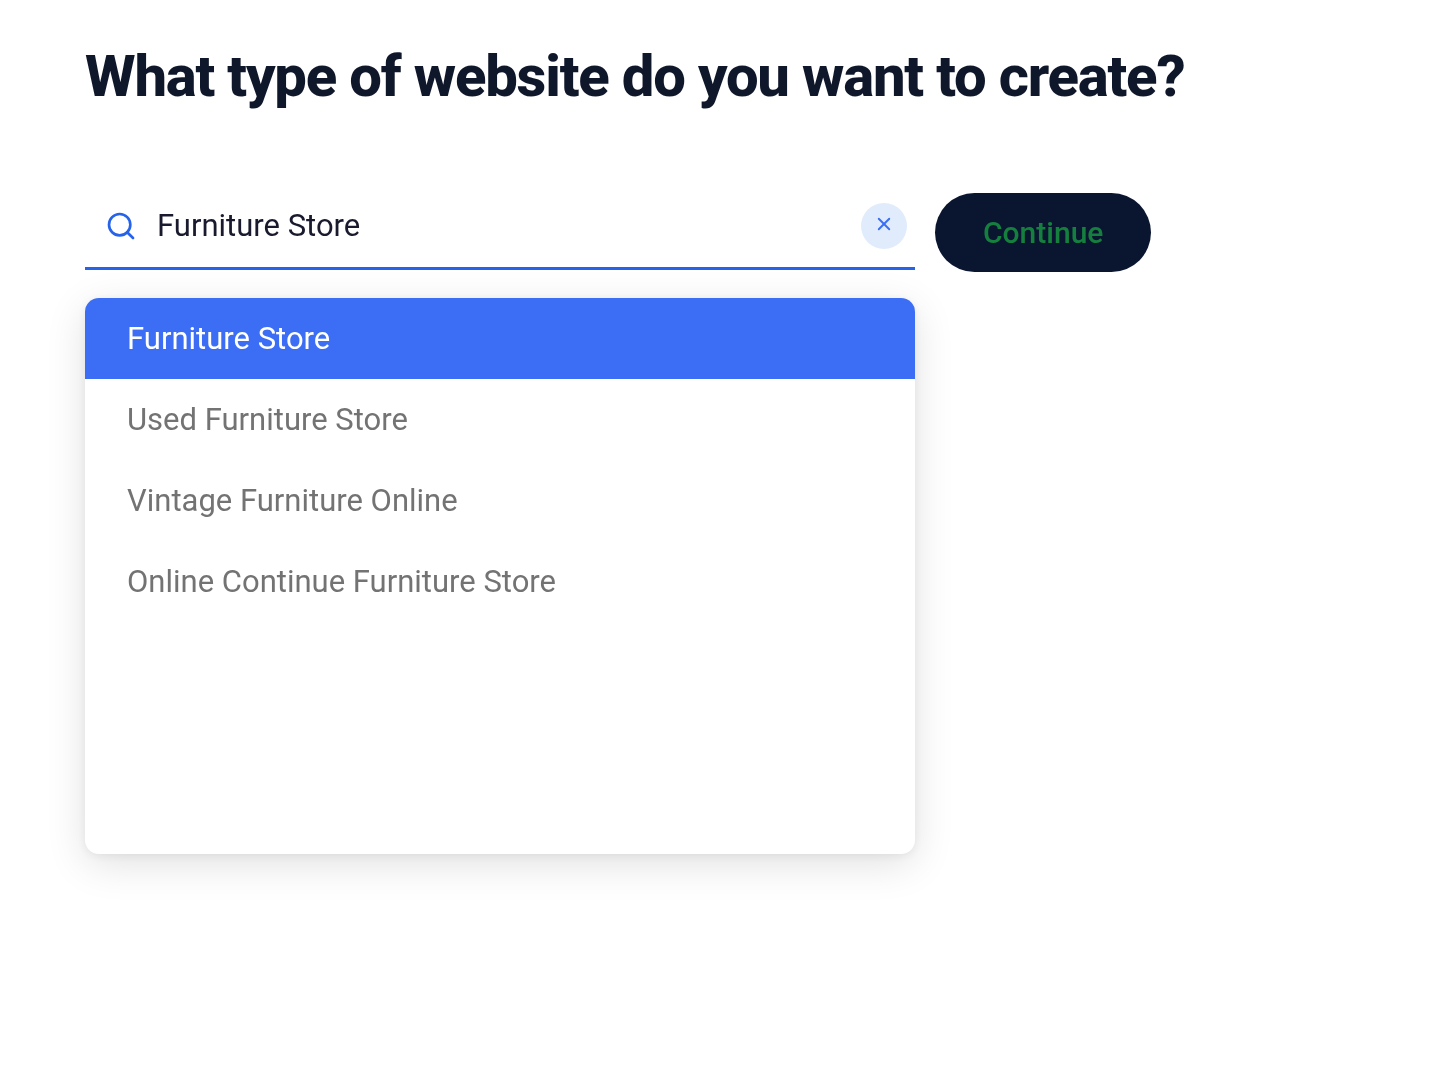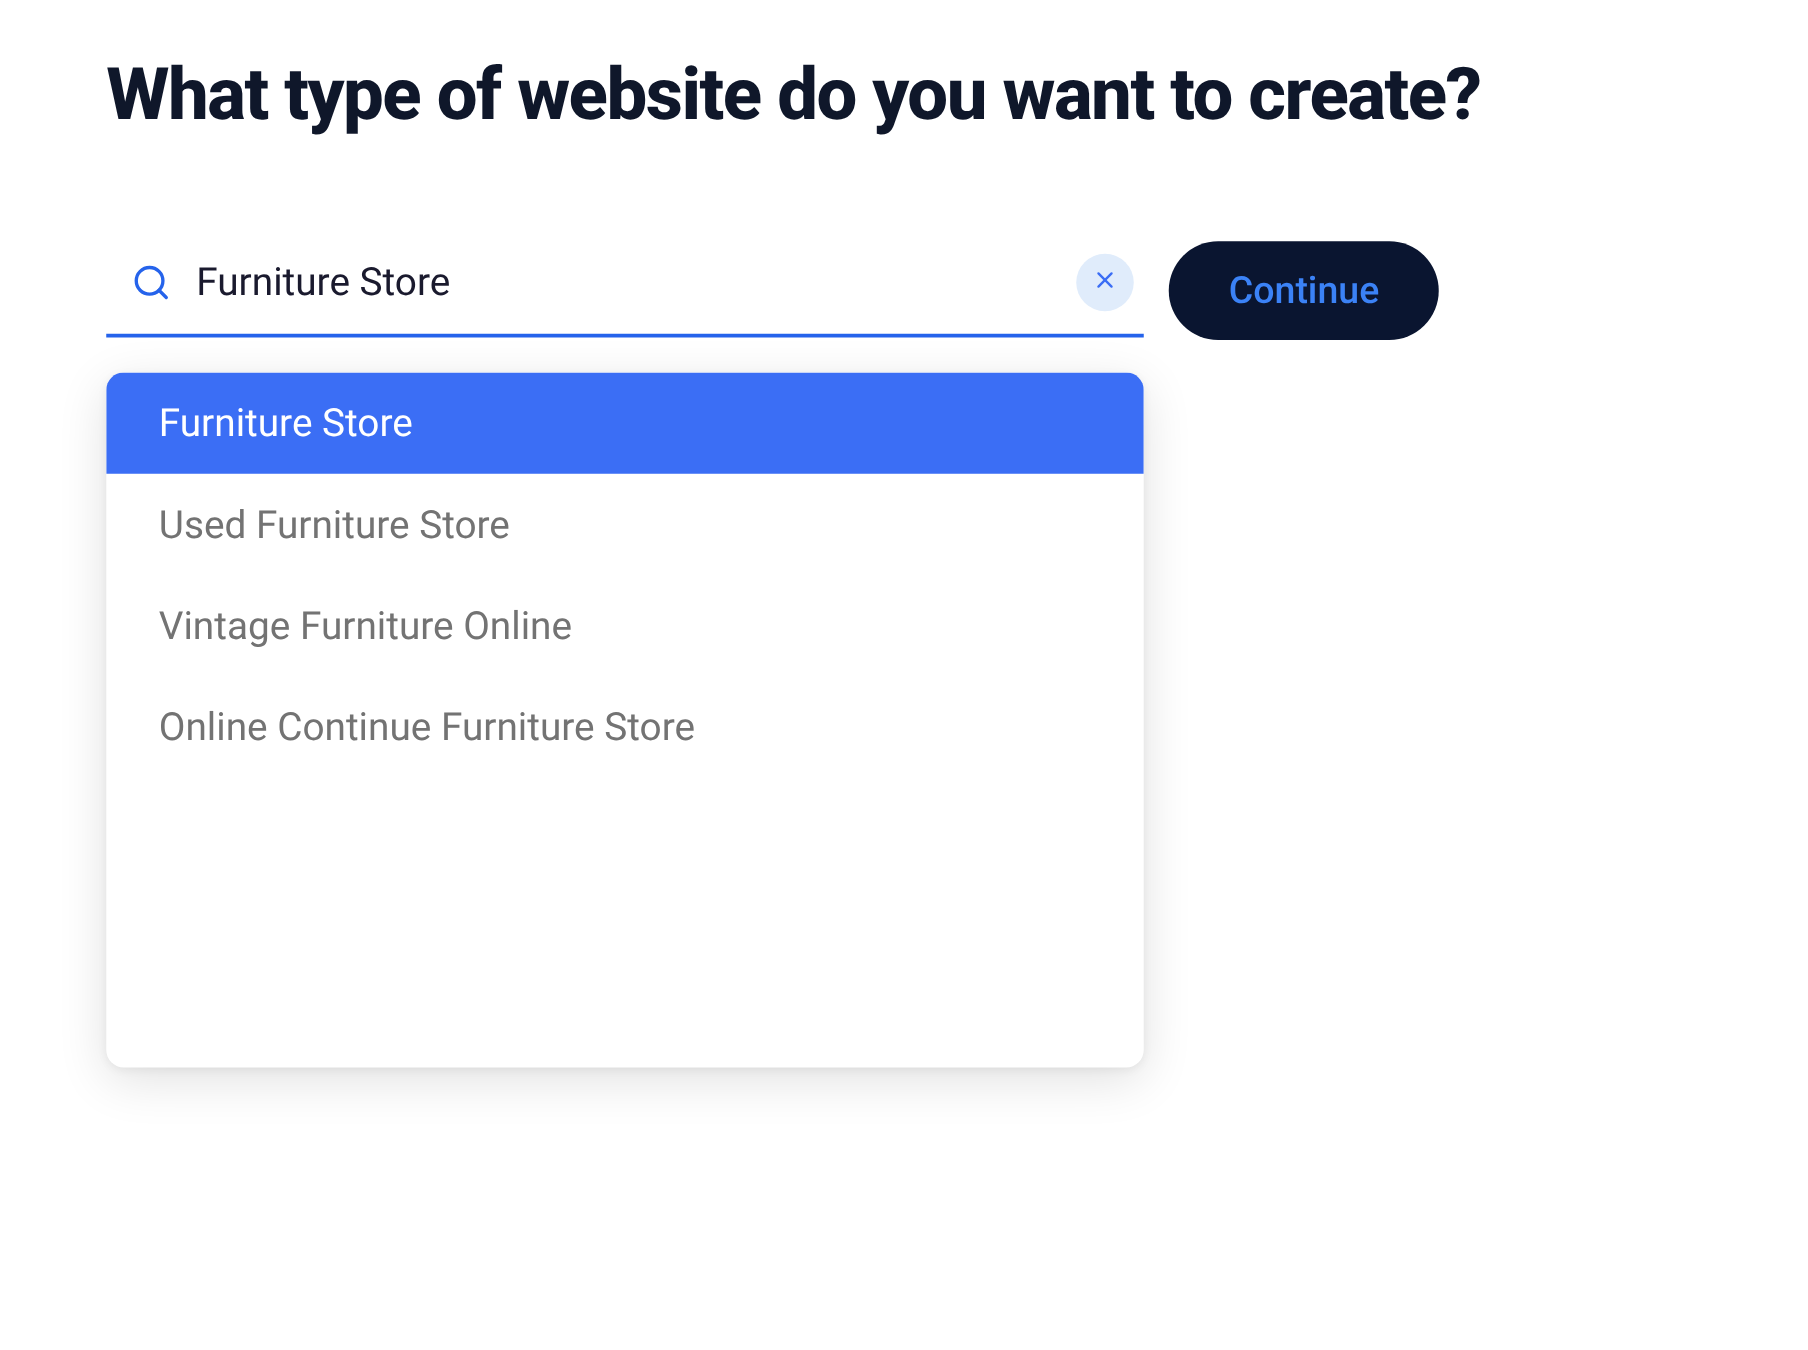--- a/index.html
+++ b/index.html
@@ -70,21 +70,21 @@
       cursor: pointer;
       flex-shrink: 0;
       margin-right: 8px;
     }
     .clear-button svg {
       width: 18px;
       height: 18px;
     }
     .continue-button {
       background: #0a1530;
-      color: #3b82f6;
+      color: #15803d;
       border: none;
       border-radius: 999px;
       font-size: 30px;
       font-weight: 500;
       padding: 22px 48px;
       cursor: pointer;
       font-family: inherit;
     }
     .dropdown-panel {
       position: absolute;

